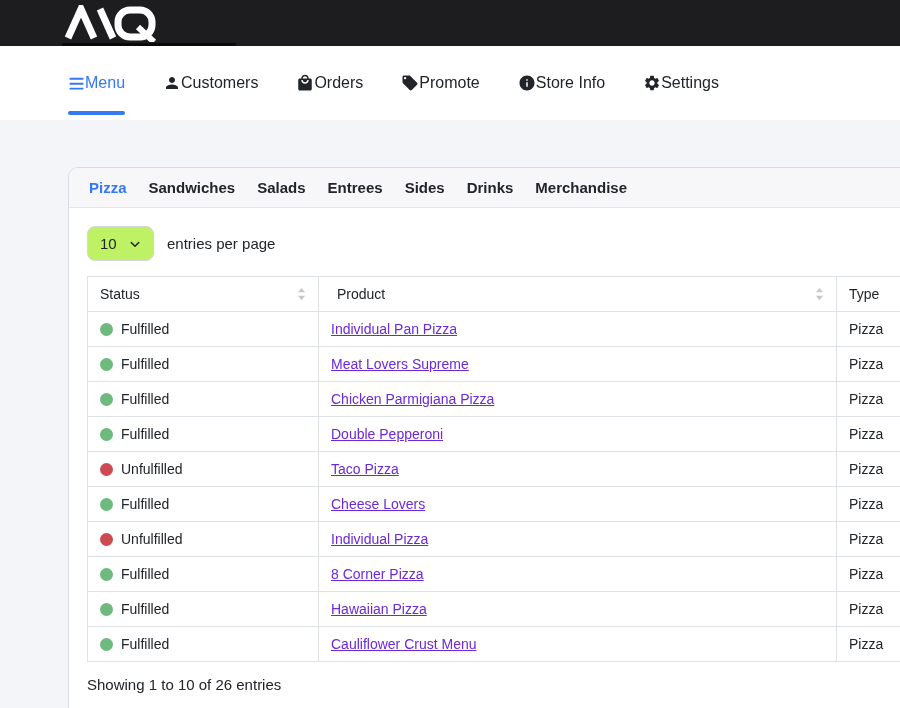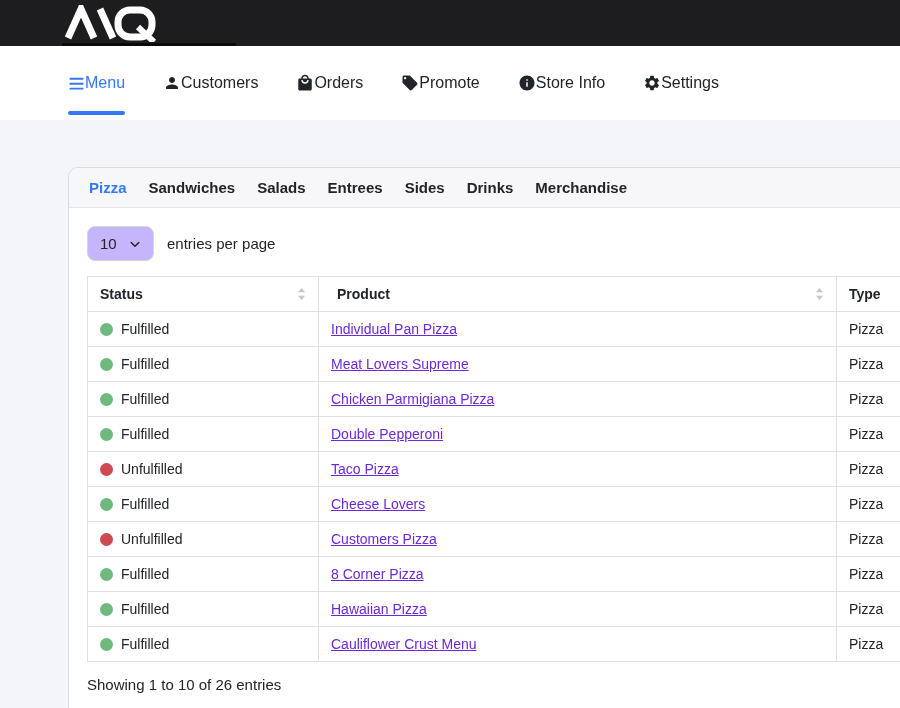--- a/index.html
+++ b/index.html
@@ -97,40 +97,40 @@
     gap: 13px;
     margin-bottom: 15px;
   }
   .page-size-select {
     display: flex;
     align-items: center;
     justify-content: space-between;
     gap: 10px;
     min-width: 67px;
     padding: 8px 12px;
-    background: #c4b5fd;
+    background: #bef264;
     border: 1px solid #d4d6da;
     border-radius: 8px;
     font-size: 15px;
     cursor: pointer;
   }
   .entries-label { font-size: 15px; }
 
   
   table {
     width: 842px;               
     border-collapse: collapse;
     table-layout: fixed;
   }
   th, td {
     border: 1px solid #dee2e6;
     text-align: left;
     vertical-align: middle;
   }
-  th { padding: 9px 12px; font-size: 14px; font-weight: bold; cursor: pointer; }
+  th { padding: 9px 12px; font-size: 14px; font-weight: normal; cursor: pointer; }
   td { padding: 9px 12px; font-size: 14px; }
   .col-status { width: 231px; }
   .col-product { width: 518px; padding-left: 18px; }
   .th-inner {
     display: flex;
     align-items: center;
     justify-content: space-between;
   }
   .sort-icon { flex: 0 0 auto; margin-left: 8px; }
   .status-cell { display: flex; align-items: center; gap: 8px; }
@@ -340,21 +340,21 @@
   </tr>
 
   <tr>
     <td>
       <span class="status-cell">
         <span class="status-dot" style="background: rgb(207, 74, 80);"></span>
         <span>Unfulfilled</span>
       </span>
     </td>
     <td>
-      <a class="product-link">Customers Pizza</a>
+      <a class="product-link">Individual Pizza</a>
     </td>
     <td>Pizza</td>
   </tr>
 
   <tr>
     <td>
       <span class="status-cell">
         <span class="status-dot" style="background: rgb(110, 185, 125);"></span>
         <span>Fulfilled</span>
       </span>

